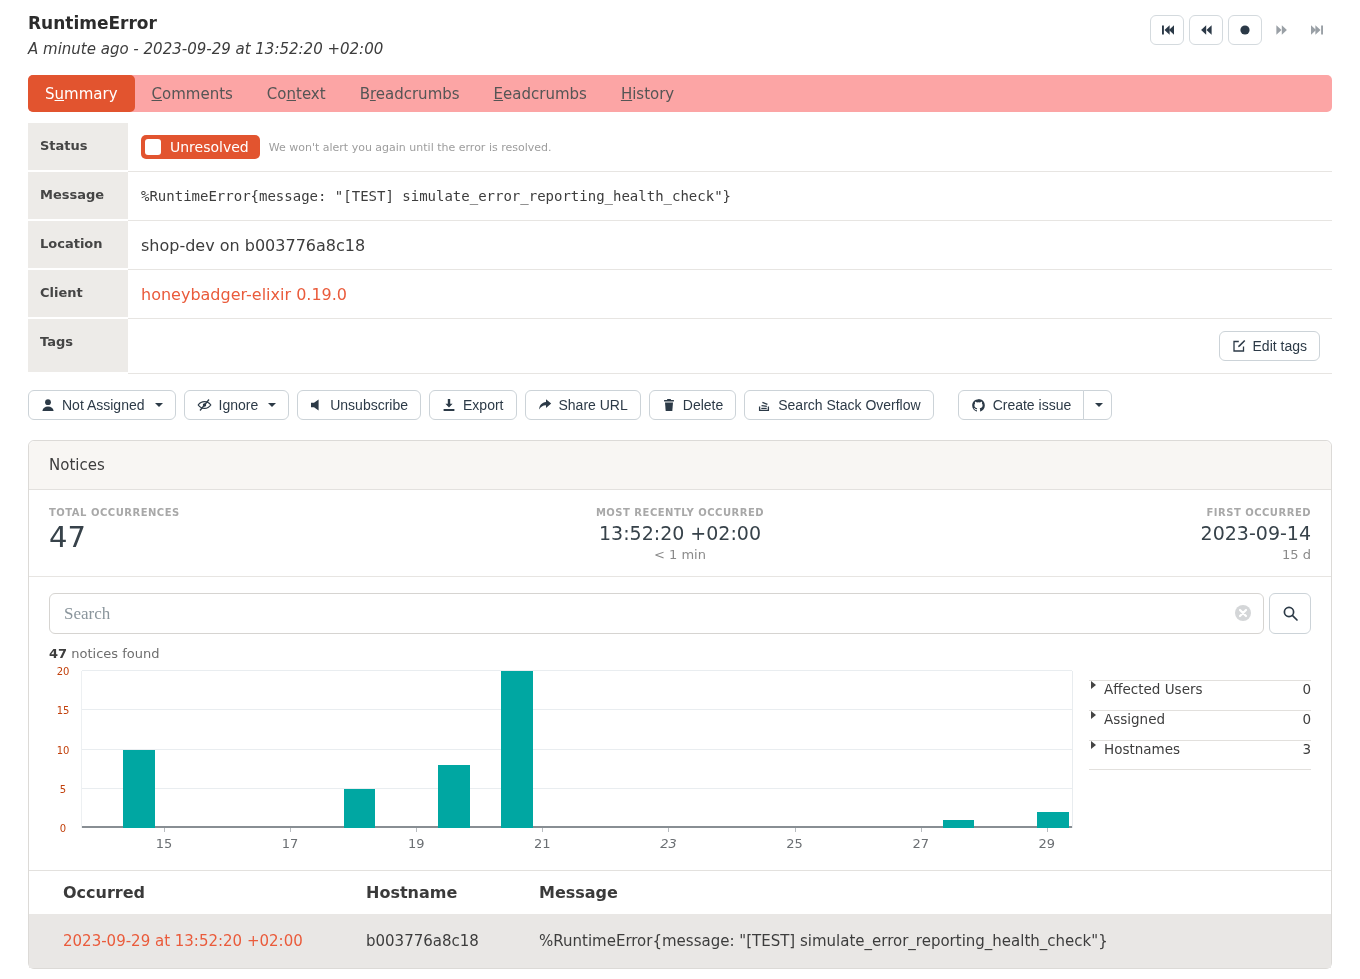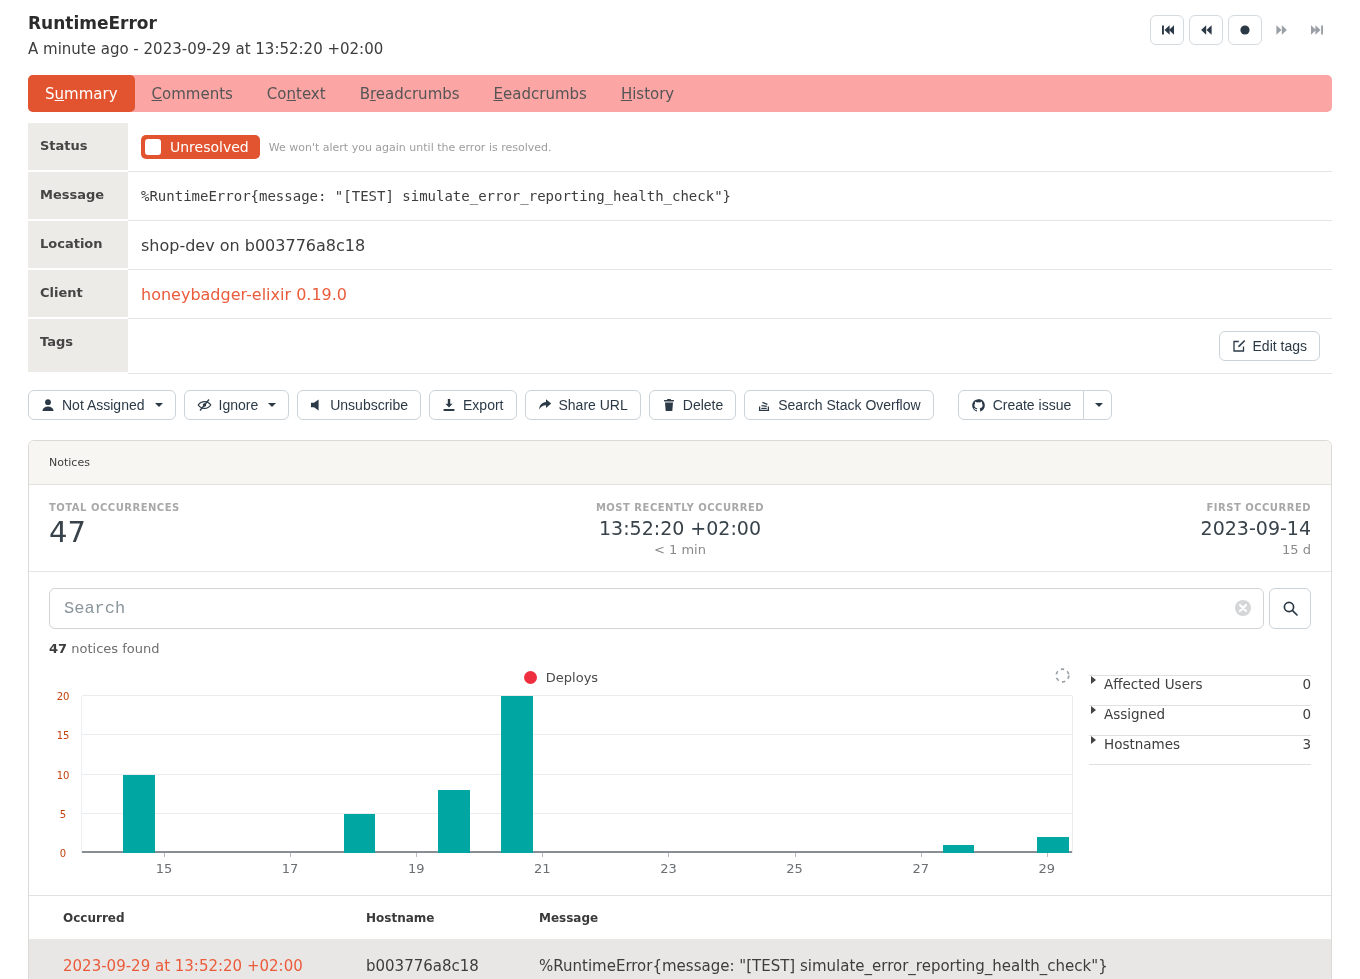--- a/index.html
+++ b/index.html
@@ -3,21 +3,21 @@
 <meta charset="utf-8">
 <style>
   * { box-sizing: border-box; margin: 0; padding: 0; }
   html,body { width:1360px; height:979px; overflow:hidden; background:#fff;
     font-family:"DejaVu Sans","Liberation Sans",sans-serif; color:#3d3d3d; }
   .page { padding:0 28px; }
 
   
   .hdr { display:flex; justify-content:space-between; align-items:flex-start; margin-top:13px; }
   .hdr h1 { font-size:17px; font-weight:bold; color:#2c2c2c; }
-  .hdr .sub { font-size:15px; margin-top:7px; color:#3d3d3d; }
+  .hdr .sub { font-size:15px; margin-top:7px; color:#3d3d3d;font-style:italic; }
   .medianav { display:flex; gap:5px; align-items:center; margin-top:2px; }
   .mbtn { width:34px; height:30px; border:1px solid #d4dade; border-radius:6px; background:#fff;
     display:flex; align-items:center; justify-content:center; color:#2b3947; cursor:pointer; }
   .mbtn.plain { border:none; color:#9aa0a6; width:30px; }
   .mbtn svg { display:block; }
 
   
   .tabs { margin-top:17px; background:#fca5a5; border-radius:5px; display:flex; align-items:center; height:37px; }
   .tab { font-size:15px; color:#555; padding:8px 17px; cursor:pointer; white-space:nowrap; }
   .tab .u { text-decoration:underline; }
@@ -44,36 +44,36 @@
   .btn svg { display:block; flex:0 0 auto; }
   .caret { width:0; height:0; border-left:4px solid transparent; border-right:4px solid transparent;
     border-top:4.5px solid #2c3a47; margin-left:3px; }
   .actions { margin-top:16px; display:flex; gap:8px; align-items:center; }
   .split { display:inline-flex; }
   .split .btn.main { border-top-right-radius:0; border-bottom-right-radius:0;margin-left:16px; }
   .split .btn.arrow { border-top-left-radius:0; border-bottom-left-radius:0; margin-left:-1px; padding:6px 8px; }
 
   
   .panel { margin-top:20px; border:1px solid #dcdad7; border-radius:6px; }
-  .panel-h { background:#f8f6f3; padding:15px 20px; font-size:11px; color:#3d3d3d;
+  .panel-h { background:#f8f6f3; padding:15px 20px; font-size:15px; color:#3d3d3d;
     border-bottom:1px solid #e3e1de; border-radius:6px 6px 0 0; }
   .stats { display:flex; padding:17px 20px 14px; border-bottom:1px solid #e7e5e2; }
   .stat { flex:1; }
   .stat .slabel { font-size:10px; font-weight:bold; letter-spacing:.5px; color:#a8a8a8; }
   .stat .sval { font-size:19px; color:#37424a; margin-top:4px; }
   .stat.big .sval { font-size:29px; margin-top:2px; }
   .stat .ssub { font-size:13px; color:#8a8a8a; margin-top:3px; }
   .stat.center { text-align:center; }
   .stat.right { text-align:right; }
 
   .searchrow { display:flex; gap:5px; padding:16px 20px 0; }
   .searchbox { flex:1; position:relative; }
   .searchbox input { width:100%; height:41px; border:1px solid #d6d4d1; border-radius:6px;
     font-size:17px; padding:0 40px 0 14px; color:#3d3d3d; outline:none;
-    font-family:Liberation Mono, monospace; }
+    font-family:Liberation Serif, serif; }
   .searchbox input::placeholder { color:#8a959c; }
   .clear-ic { position:absolute; right:12px; top:11px; cursor:pointer; }
   .sbtn { width:42px; height:41px; border:1px solid #ccd3d8; border-radius:6px; background:#fff;
     display:flex; align-items:center; justify-content:center; cursor:pointer; color:#2c3a47; }
   .found { padding:12px 20px 0; font-size:13px; color:#6e6e6e; }
   .found b { color:#3d3d3d; }
 
   
   .chartrow { display:flex; padding:10px 20px 0; }
   .chartcol { flex:1; margin-right:16px; }
@@ -98,21 +98,21 @@
   .agg { display:flex; height:30px; border-top:1px solid #e2e0dd;
     font-size:13.5px; color:#3d3d3d; cursor:pointer; }
   .agg:last-child { border-bottom:1px solid #e2e0dd; }
   .tri { width:0; height:0; border-top:4px solid transparent; border-bottom:4px solid transparent;
     border-left:5px solid #444; margin:0 8px 0 2px; }
   .agg .aval { margin-left:auto; }
 
   
   .ntable { margin-top:12px; border-top:1px solid #e3e1de; }
   .trow { display:flex; align-items:center; }
-  .trow.head { height:43px; font-size:12px; font-weight:bold; color:#3a3a3a; }
+  .trow.head { height:43px; font-size:16px; font-weight:bold; color:#3a3a3a; }
   .trow.data { min-height:54px; background:#e9e7e5; font-size:15px; }
   .c1 { width:323px; flex:0 0 323px; padding-left:34px; }
   .c2 { width:173px; flex:0 0 173px; padding-left:14px; }
   .c3 { flex:1; padding-left:14px; }
 </style>
 </head>
 <body>
 
 <div class="page">
 
@@ -313,50 +313,41 @@
           </svg>
       </button>
     </div>
 
     <div class="found">
       <b>47</b> <span>notices found</span>
     </div>
 
     <div class="chartrow">
       <div class="chartcol">
-        <div class="legend">
-          <span class="dot" style="background: rgb(238, 47, 63);"></span>
-          <span class="ltext">Deploys</span>
-          <span class="spin">
-            <svg width="17" height="17" viewBox="0 0 17 17">
-              <circle cx="8.5" cy="8.5" r="6.3" fill="none" stroke="#9aa0a6" stroke-width="1.7" stroke-dasharray="3.4 3.4"></circle>
-              </svg>
-          </span>
-        </div>
         <div class="plotwrap">
           <div class="plot">
               <div class="gridline baseline" style="bottom: 0%;"></div>
               <div class="ytick" style="bottom: 0%;">0</div>
               <div class="gridline" style="bottom: 25%;"></div>
               <div class="ytick" style="bottom: 25%;">5</div>
               <div class="gridline" style="bottom: 50%;"></div>
               <div class="ytick" style="bottom: 50%;">10</div>
               <div class="gridline" style="bottom: 75%;"></div>
               <div class="ytick" style="bottom: 75%;">15</div>
               <div class="gridline" style="bottom: 100%;"></div>
               <div class="ytick" style="bottom: 100%;">20</div>
               <div class="xtick" style="left: 8.28025%;">15</div>
               <div class="xtickmark" style="left: 8.28025%;"></div>
               <div class="xtick" style="left: 21.0191%;">17</div>
               <div class="xtickmark" style="left: 21.0191%;"></div>
               <div class="xtick" style="left: 33.758%;">19</div>
               <div class="xtickmark" style="left: 33.758%;"></div>
               <div class="xtick" style="left: 46.4968%;">21</div>
               <div class="xtickmark" style="left: 46.4968%;"></div>
-              <div class="xtick" style="left: 59.2357%;">23</div>
+              <div class="xtick" style="left: 59.2357%; font-style: italic;">23</div>
               <div class="xtickmark" style="left: 59.2357%;"></div>
               <div class="xtick" style="left: 71.9745%;">25</div>
               <div class="xtickmark" style="left: 71.9745%;"></div>
               <div class="xtick" style="left: 84.7134%;">27</div>
               <div class="xtickmark" style="left: 84.7134%;"></div>
               <div class="xtick" style="left: 97.4522%;">29</div>
               <div class="xtickmark" style="left: 97.4522%;"></div>
               <div class="bar" style="left: 4.14013%; width: 3.18471%; height: 50%; background: rgb(0, 167, 162);"></div>
               <div class="bar" style="left: 26.4331%; width: 3.18471%; height: 25%; background: rgb(0, 167, 162);"></div>
               <div class="bar" style="left: 35.9873%; width: 3.18471%; height: 40%; background: rgb(0, 167, 162);"></div>

